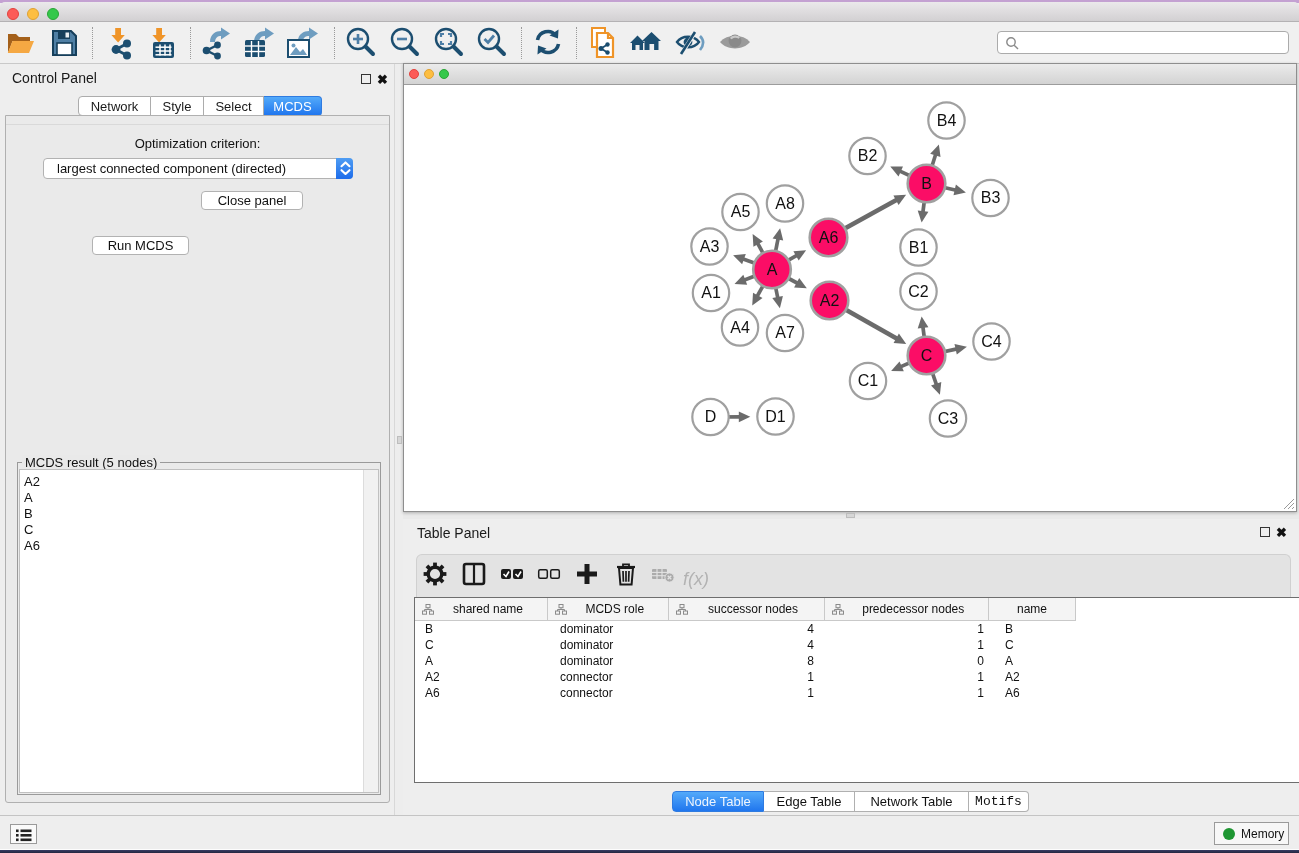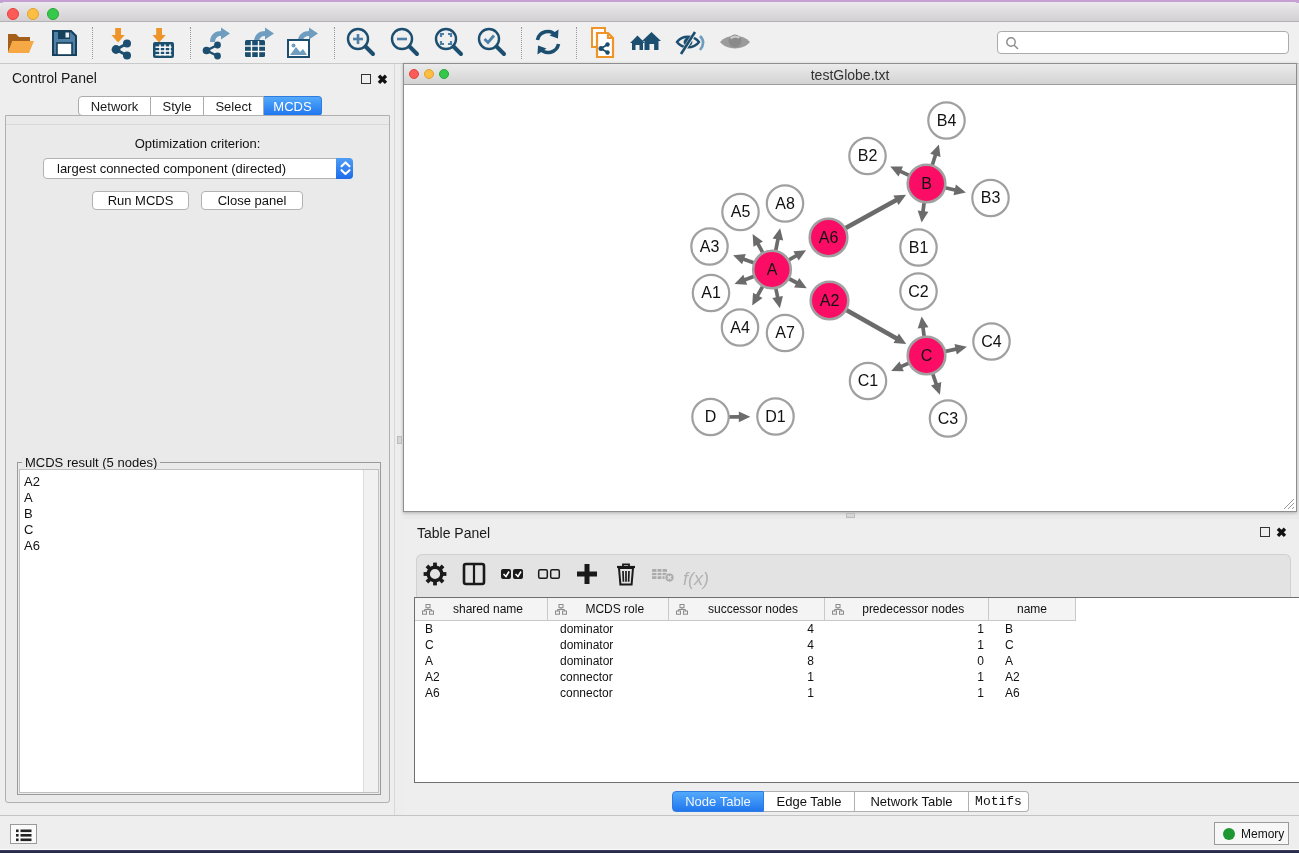--- a/index.html
+++ b/index.html
@@ -258,39 +258,38 @@
 <div class="abs" id="optLabel" style="width:395px;">Optimization criterion:</div>
 <div class="abs" id="dropdown">
   <div class="txt">largest connected component (directed)</div>
   <div class="btn">
     <svg width="17" height="19" viewBox="0 0 17 19" style="position:absolute;left:1px;top:1px;">
       <path d="M4.5 7.2 L8.5 3.4 L12.5 7.2" fill="none" stroke="#fff" stroke-width="2.1" stroke-linecap="round" stroke-linejoin="round"></path>
       <path d="M4.5 11.2 L8.5 15 L12.5 11.2" fill="none" stroke="#fff" stroke-width="2.1" stroke-linecap="round" stroke-linejoin="round"></path>
     </svg>
   </div>
 </div>
-<div class="abs aqbtn" style="left:92px; width:97px;">Run MCDS</div>
+<div class="abs aqbtn" style="left:92px; width:97px;margin-top:45px;">Run MCDS</div>
 <div class="abs aqbtn" style="left:201px; width:102px;">Close panel</div>
 <div class="abs" id="fieldset"></div>
 <div class="abs" id="fieldlegend">MCDS result (5 nodes)</div>
 <div class="abs" id="mcdslist">
   <div class="sb"></div>
   <div class="it" style="top:4px;">A2</div>
   <div class="it" style="top:20px;">A</div>
   <div class="it" style="top:36px;">B</div>
   <div class="it" style="top:52px;">C</div>
   <div class="it" style="top:68px;">A6</div>
 </div>
 
 <div class="abs" id="netwin">
   <div id="nettitle">
     <div class="ntl r"></div>
       <div class="ntl y"></div>
       <div class="ntl g"></div>
-    <div class="title">testGlobe.txt</div>
   </div>
   <div id="netcanvas">
     <svg width="894" height="426" viewBox="0 0 894 426" font-family="Liberation Sans, sans-serif">
 <line x1="368.0" y1="184.5" x2="339.8" y2="195.3" stroke="#6b6b6b" stroke-width="3.7"></line>
 <polygon points="330.5,198.9 339.3,189.8 343.2,199.8" fill="#6b6b6b"></polygon>
 <line x1="368.0" y1="184.5" x2="338.5" y2="173.7" stroke="#6b6b6b" stroke-width="3.7"></line>
 <polygon points="329.1,170.2 341.8,169.1 338.1,179.2" fill="#6b6b6b"></polygon>
 <line x1="368.0" y1="184.5" x2="353.0" y2="211.7" stroke="#6b6b6b" stroke-width="3.7"></line>
 <polygon points="348.2,220.4 349.0,207.8 358.5,213.0" fill="#6b6b6b"></polygon>
 <line x1="368.0" y1="184.5" x2="353.4" y2="157.9" stroke="#6b6b6b" stroke-width="3.7"></line>

